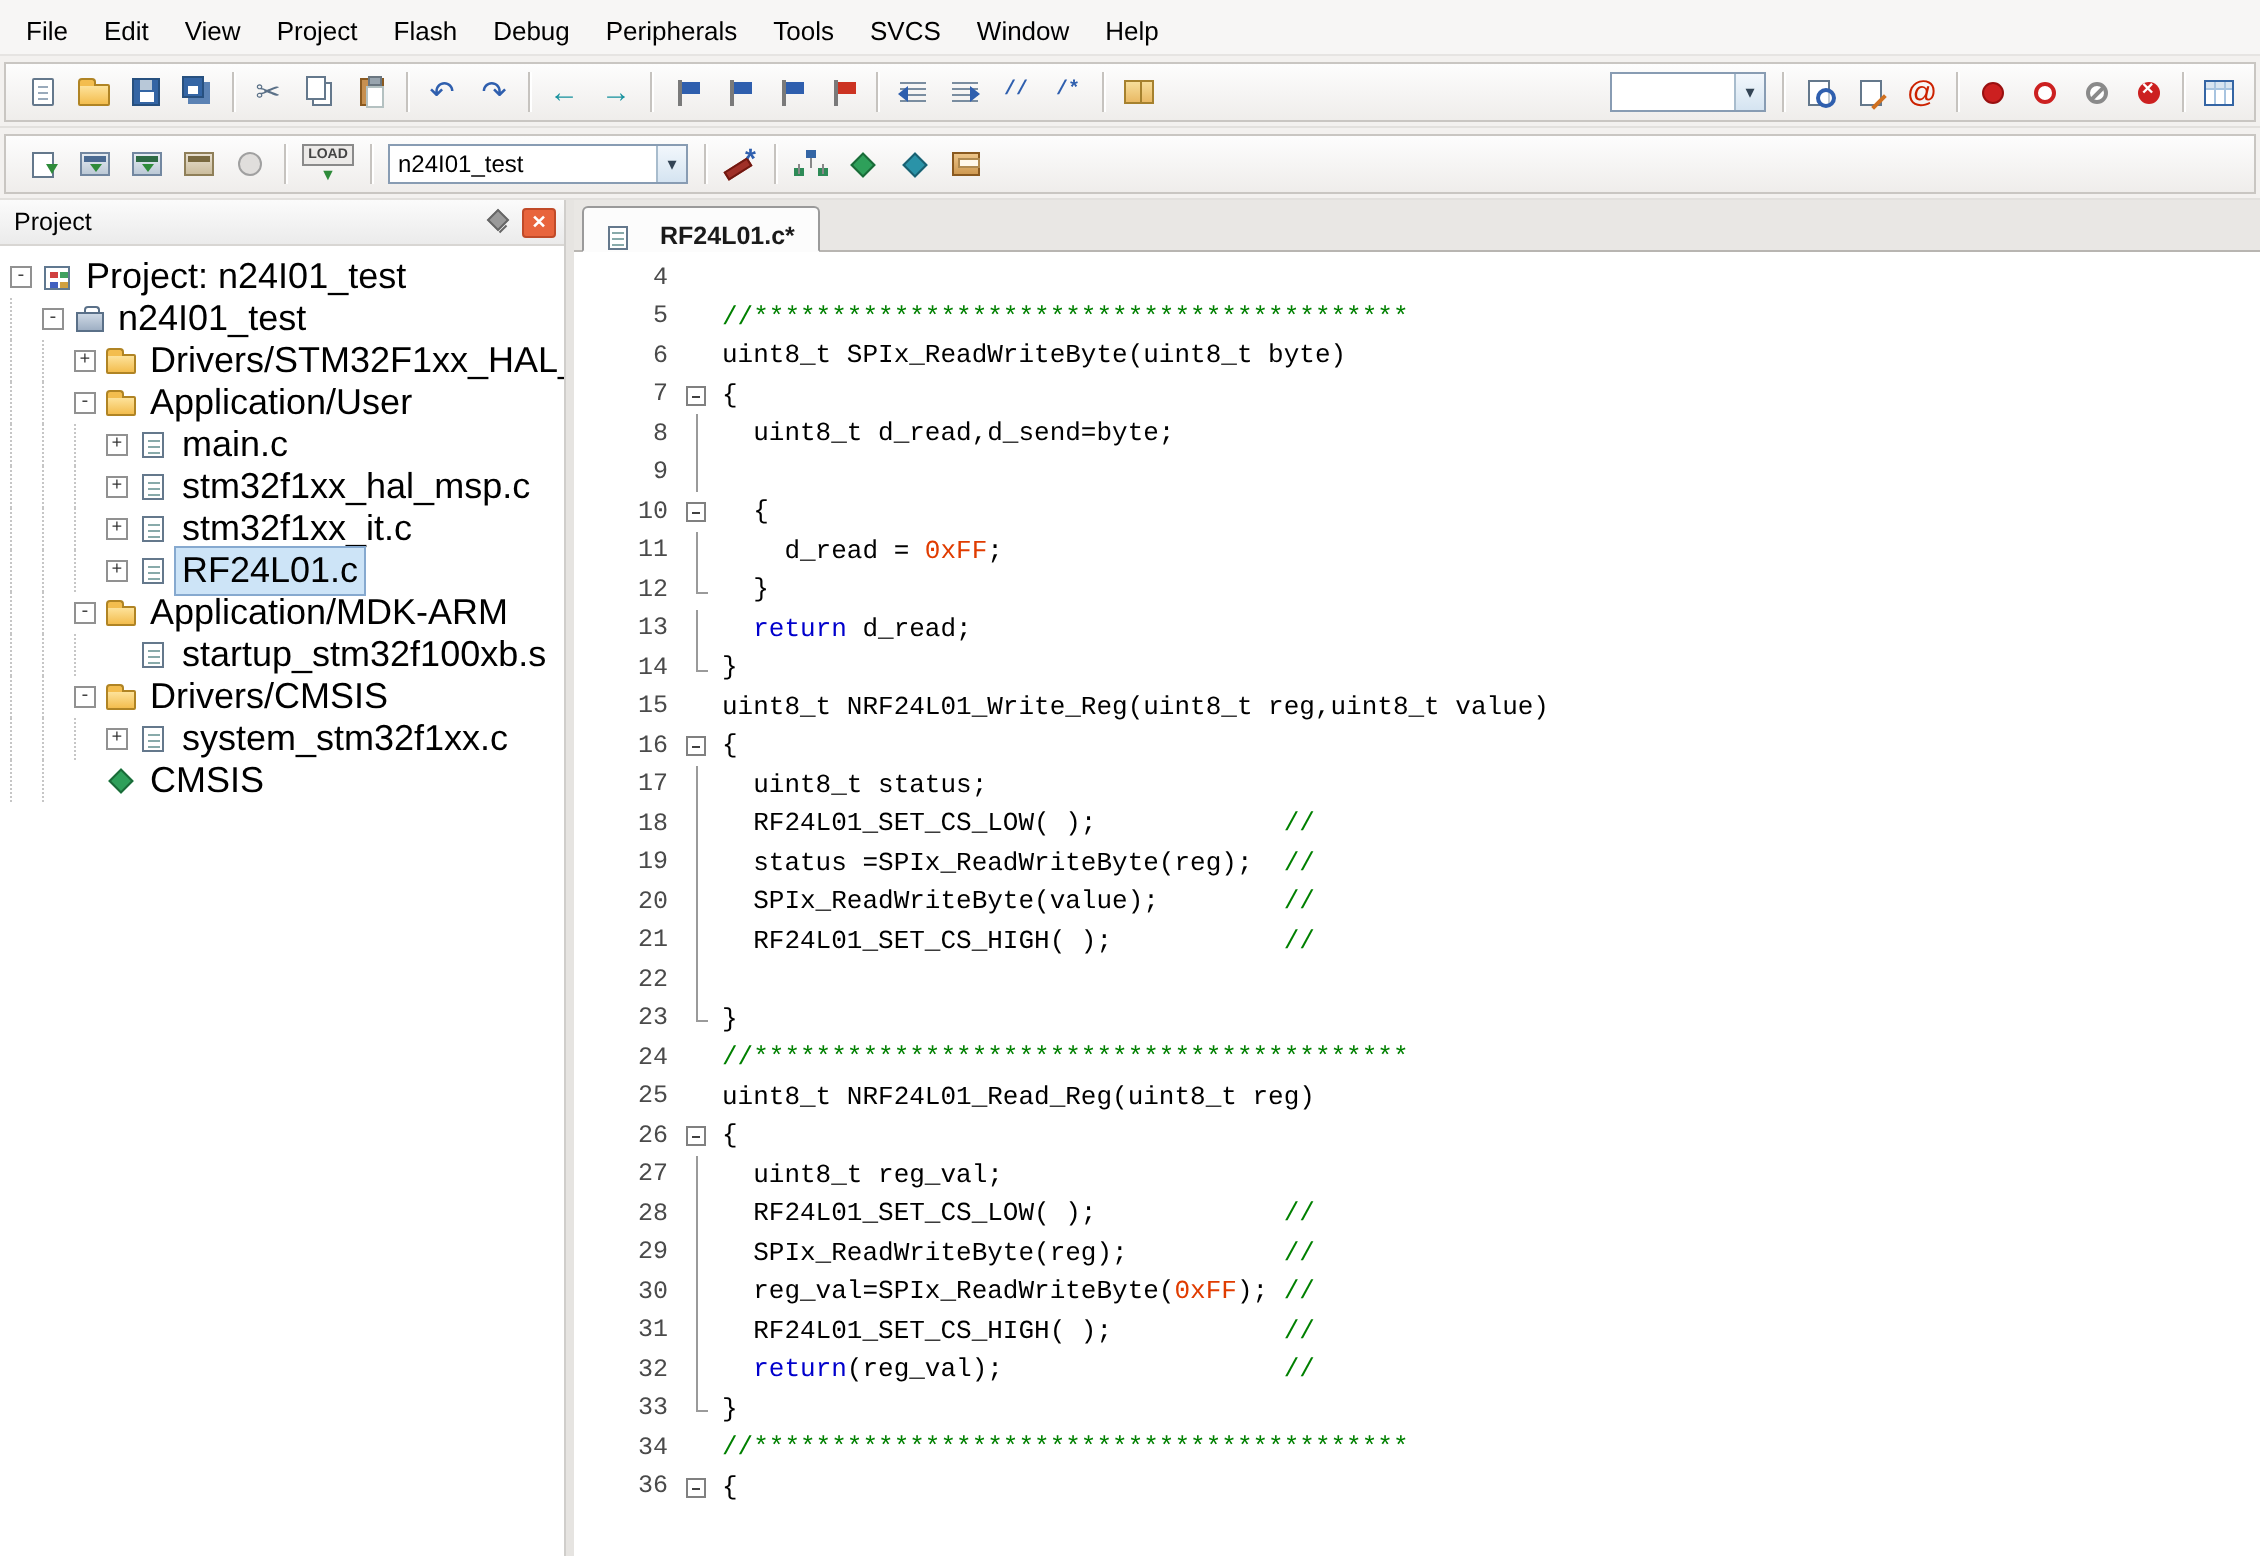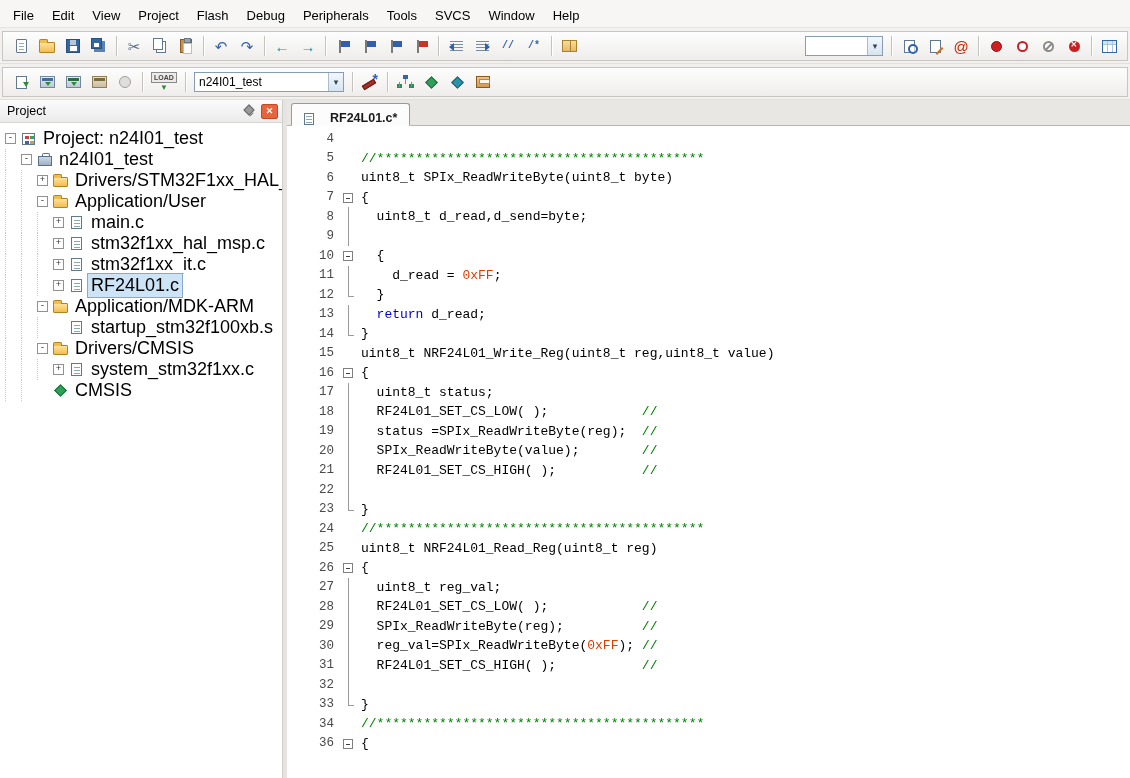--- a/index.html
+++ b/index.html
@@ -583,20 +583,21 @@
             <span class="ct"><span class="tk-p">  reg_val=SPIx_ReadWriteByte(</span><span class="tk-n">0xFF</span><span class="tk-p">); </span><span class="tk-c">//</span></span>
           </div>
           <div class="cl">
             <span class="ln">31</span>
             <span class="fm v"></span>
             <span class="ct"><span class="tk-p">  RF24L01_SET_CS_HIGH( );           </span><span class="tk-c">//</span></span>
           </div>
           <div class="cl">
             <span class="ln">32</span>
             <span class="fm v"></span>
+            <span class="ct"><span class="tk-p">  </span><span class="tk-k">return</span><span class="tk-p">(reg_val);                  </span><span class="tk-c">//</span></span>
           </div>
           <div class="cl">
             <span class="ln">33</span>
             <span class="fm e"></span>
             <span class="ct"><span class="tk-p">}</span></span>
           </div>
           <div class="cl">
             <span class="ln">34</span>
             <span class="fm"></span>
             <span class="ct"><span class="tk-c">//******************************************</span></span>

